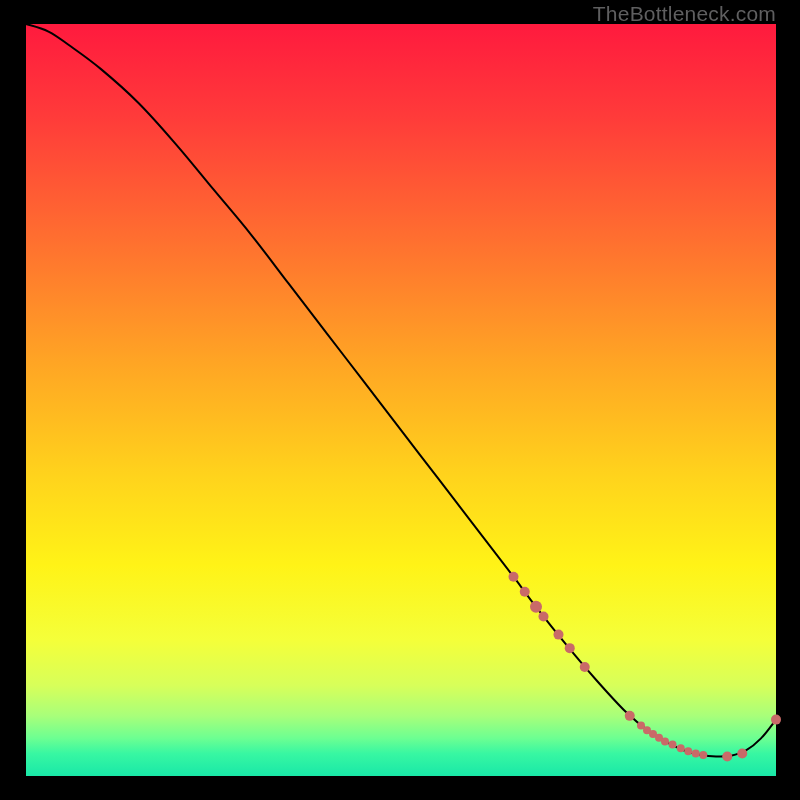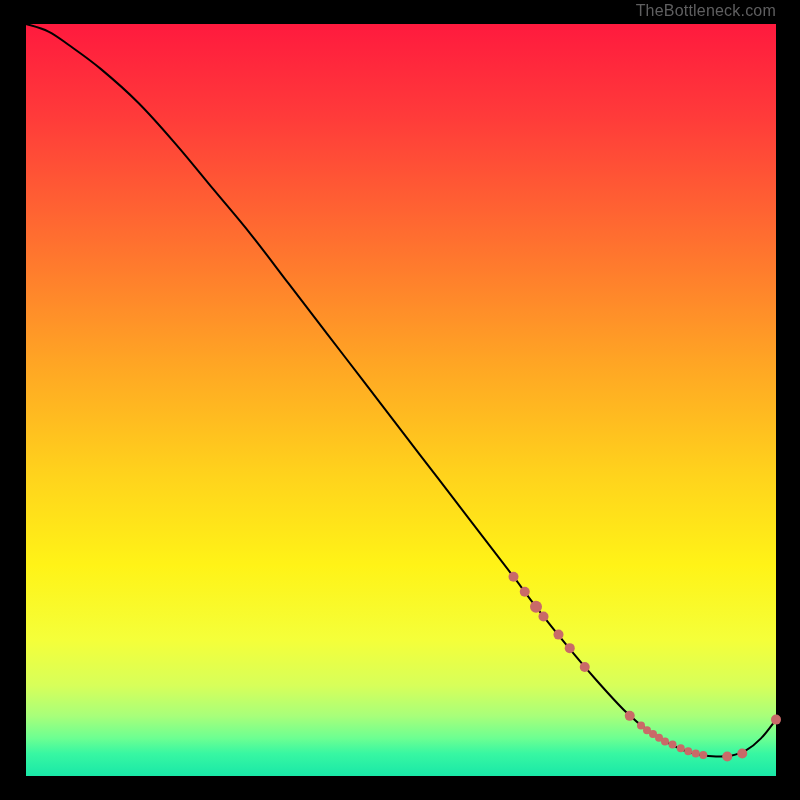--- a/index.html
+++ b/index.html
@@ -23,21 +23,21 @@
     top: 24px;
     width: 750px;
     height: 752px;
     
   }
   .watermark {
     position: absolute;
     top: 2px;
     right: 24px;
     color: #5f5f60;
-    font-size: 16px;
+    font-size: 21px;
     font-weight: 400;
     letter-spacing: 0.2px;
   }
   svg.curve {
     position: absolute;
     left: 0;
     top: 0;
     width: 100%;
     height: 100%;
     overflow: visible;

